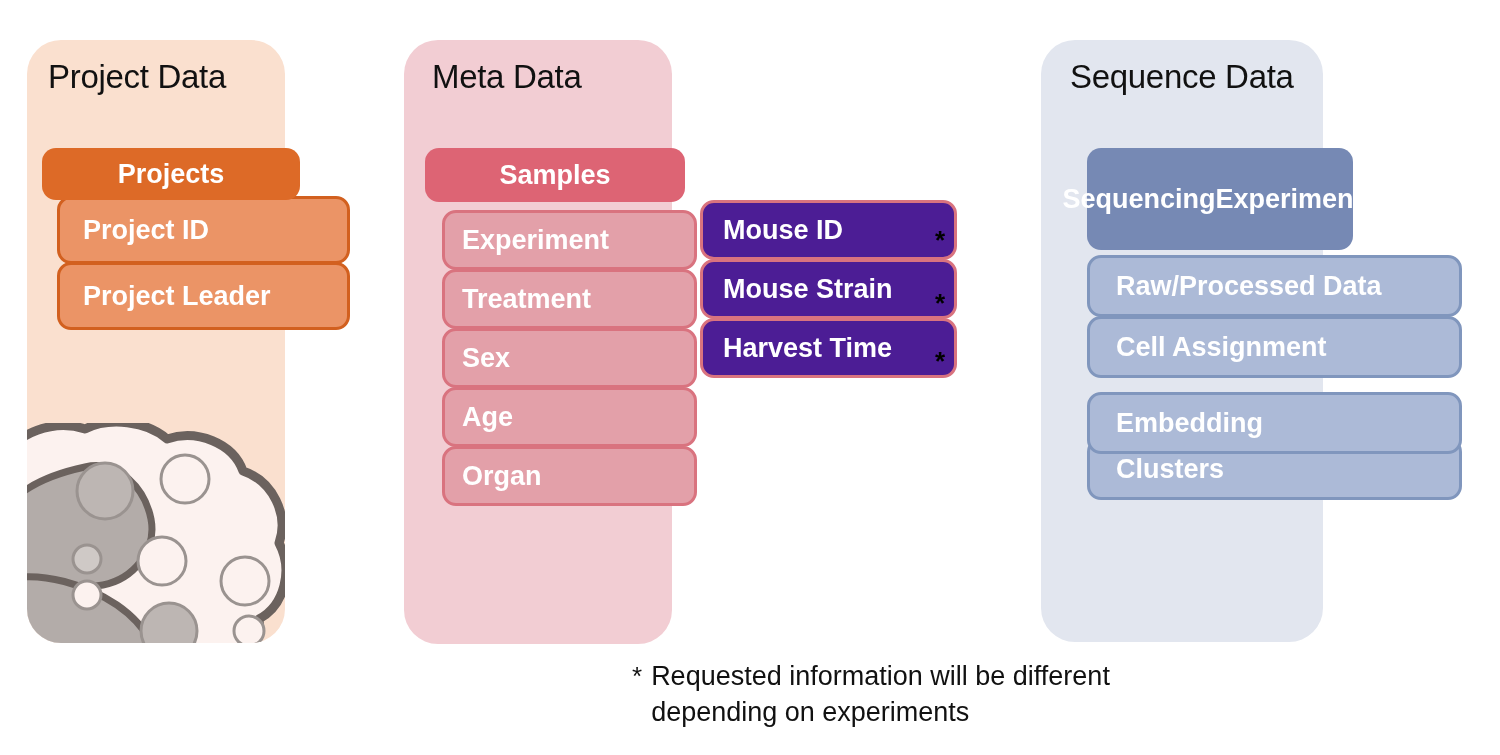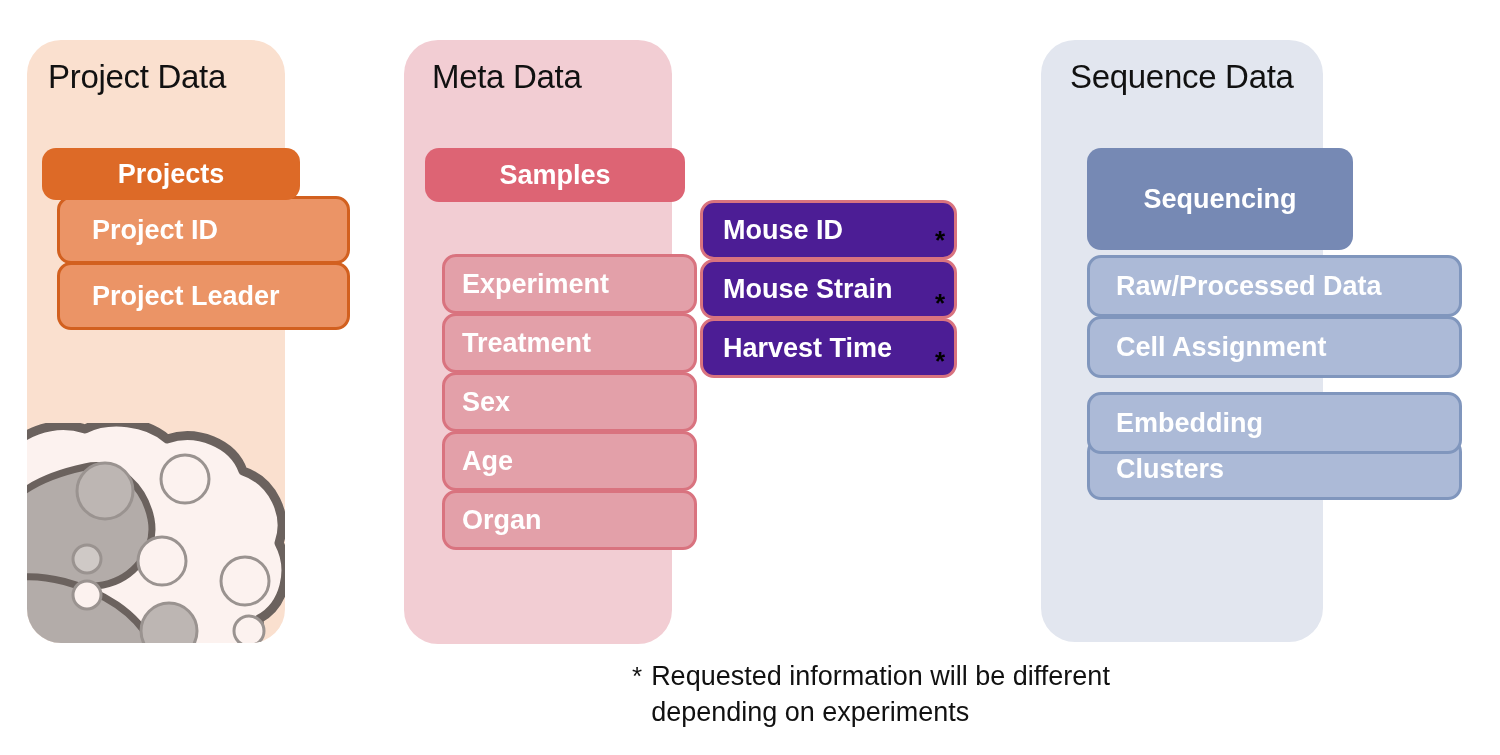--- a/index.html
+++ b/index.html
@@ -28,33 +28,33 @@
        color:#fff;font-weight:bold;box-sizing:border-box;}
   .row .lbl{white-space:nowrap;}
   .star{position:absolute;color:#000;font-weight:bold;font-size:26px;
         line-height:1;z-index:9;}
 
   
   #hdr-projects{left:42px;top:148px;width:258px;height:52px;
                 background:#dd6a27;font-size:27px;}
   .row-proj{background:#eb9466;border:3px solid #d2601f;
             left:57px;width:293px;height:68px;border-radius:14px;
-            font-size:27px;padding-left:32px;}
+            font-size:27px;padding-left:23px;}
   #row-project-id{top:196px;z-index:4;}
   #row-project-leader{top:262px;z-index:3;}
 
   
   #cell-illustration{position:absolute;left:0px;top:383px;width:300px;height:268px;z-index:2;}
 
   
   #hdr-samples{left:425px;top:148px;width:260px;height:54px;
                background:#dd6474;font-size:27px;}
   .row-meta{background:#e3a0a9;border:3px solid #d9737f;
             left:442px;width:255px;height:60px;border-radius:14px;
-            font-size:27px;padding-left:17px;margin-top:44px;}
+            font-size:27px;padding-left:17px;}
   #row-experiment{top:210px;z-index:5;}
   #row-treatment{top:269px;z-index:4;}
   #row-sex{top:328px;z-index:3;}
   #row-age{top:387px;z-index:2;}
   #row-organ{top:446px;z-index:1;}
 
   .row-mouse{background:#4c1d95;border:3px solid #d9737f;
              left:700px;width:257px;height:60px;border-radius:14px;
              font-size:27px;padding-left:20px;}
   #row-mouse-id{top:200px;z-index:5;}
@@ -155,20 +155,21 @@
 <span class="star" id="star-mouse-id">*</span>
 <span class="star" id="star-mouse-strain">*</span>
 <span class="star" id="star-harvest-time">*</span>
 
 <div class="panel" id="panel-sequence"></div>
 
 <div class="panel-title" id="title-sequence">Sequence Data</div>
 
 <div class="hdr" id="hdr-sequencing">
   <span>Sequencing</span>
+  <span>Experiments</span>
 </div>
 
 <div class="row row-seq" id="row-raw-processed">
   <span class="lbl">Raw/Processed Data</span>
 </div>
 <div class="row row-seq" id="row-cell-assignment">
   <span class="lbl">Cell Assignment</span>
 </div>
 <div class="row row-seq" id="row-embedding">
   <span class="lbl">Embedding</span>

